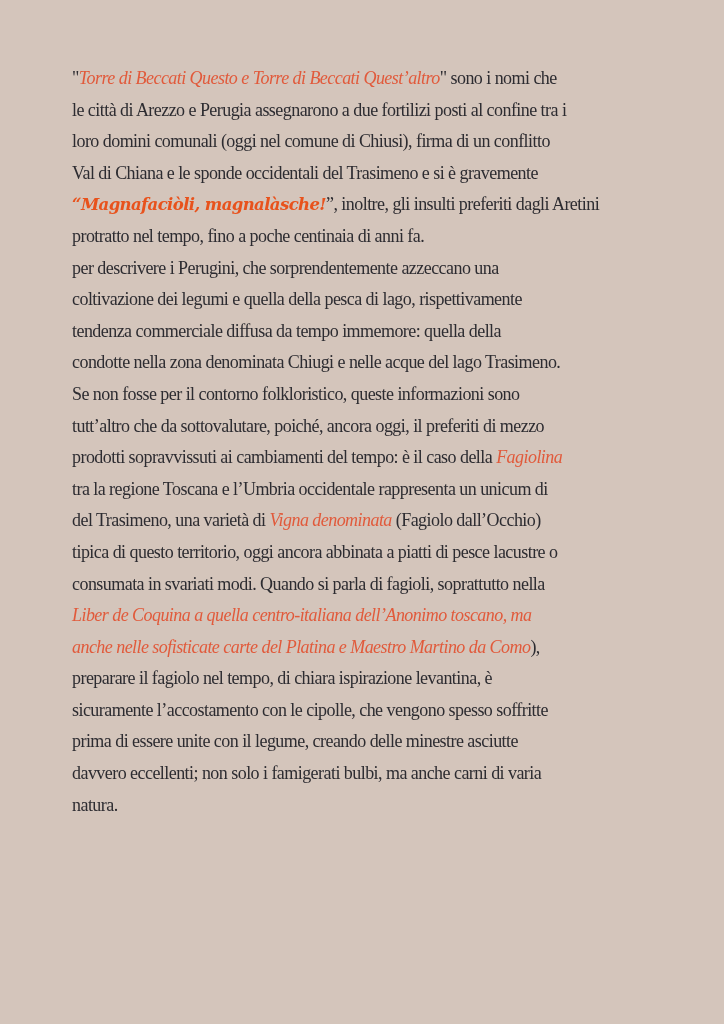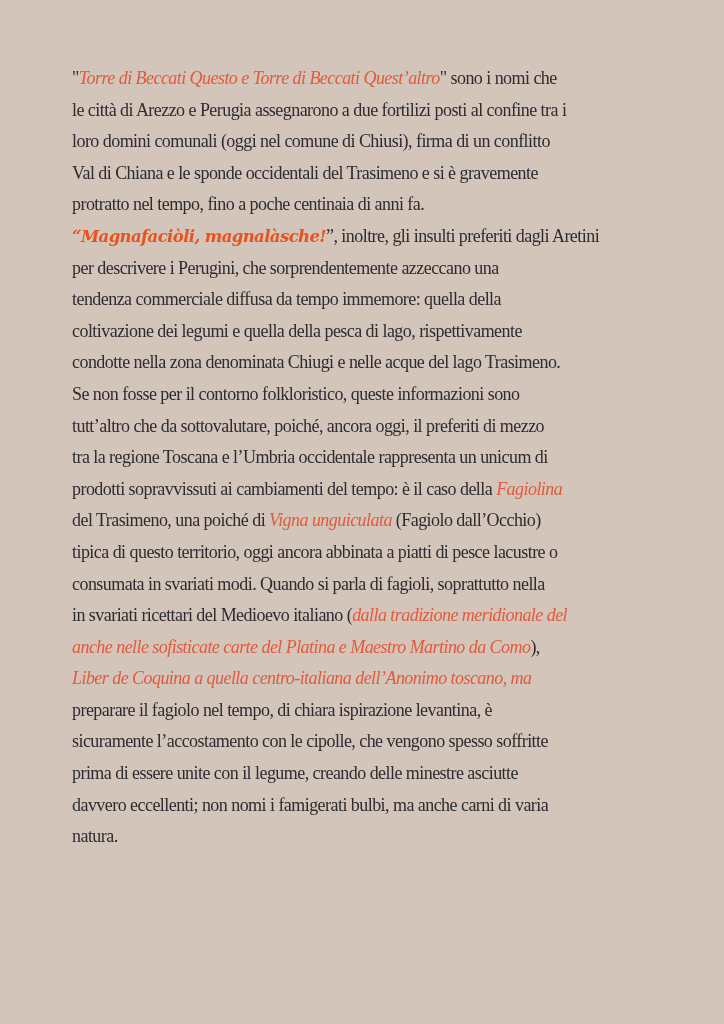--- a/index.html
+++ b/index.html
@@ -41,34 +41,33 @@
   }
 </style>
 </head>
 <body>
 
 <div class="article">
     <div class="line"><span class="seg-normal">"</span><span class="seg-link">Torre di Beccati Questo e Torre di Beccati Quest’altro</span><span class="seg-normal">" sono i nomi che</span></div>
     <div class="line"><span class="seg-normal">le città di Arezzo e Perugia assegnarono a due fortilizi posti al confine tra i</span></div>
     <div class="line"><span class="seg-normal">loro domini comunali (oggi nel comune di Chiusi), firma di un conflitto</span></div>
     <div class="line"><span class="seg-normal">Val di Chiana e le sponde occidentali del Trasimeno e si è gravemente</span></div>
+    <div class="line"><span class="seg-accent">“Magnafaciòli, magnalàsche!</span><span class="seg-normal">”, inoltre, gli insulti preferiti dagli Aretini</span></div>
     <div class="line"><span class="seg-normal">protratto nel tempo, fino a poche centinaia di anni fa.</span></div>
-    <div class="line"><span class="seg-accent">“Magnafaciòli, magnalàsche!</span><span class="seg-normal">”, inoltre, gli insulti preferiti dagli Aretini</span></div>
     <div class="line"><span class="seg-normal">per descrivere i Perugini, che sorprendentemente azzeccano una</span></div>
+    <div class="line"><span class="seg-normal">coltivazione dei legumi e quella della pesca di lago, rispettivamente</span></div>
     <div class="line"><span class="seg-normal">tendenza commerciale diffusa da tempo immemore: quella della</span></div>
-    <div class="line"><span class="seg-normal">coltivazione dei legumi e quella della pesca di lago, rispettivamente</span></div>
     <div class="line"><span class="seg-normal">condotte nella zona denominata Chiugi e nelle acque del lago Trasimeno.</span></div>
     <div class="line"><span class="seg-normal">Se non fosse per il contorno folkloristico, queste informazioni sono</span></div>
     <div class="line"><span class="seg-normal">tutt’altro che da sottovalutare, poiché, ancora oggi, il preferiti di mezzo</span></div>
+    <div class="line"><span class="seg-normal">prodotti sopravvissuti ai cambiamenti del tempo: è il caso della </span><span class="seg-link">Fagiolina</span></div>
     <div class="line"><span class="seg-normal">tra la regione Toscana e l’Umbria occidentale rappresenta un unicum di</span></div>
-    <div class="line"><span class="seg-normal">prodotti sopravvissuti ai cambiamenti del tempo: è il caso della </span><span class="seg-link">Fagiolina</span></div>
-    <div class="line"><span class="seg-normal">del Trasimeno, una poiché di </span><span class="seg-link">Vigna unguiculata</span><span class="seg-normal"> (Fagiolo dall’Occhio)</span></div>
+    <div class="line"><span class="seg-normal">del Trasimeno, una varietà di </span><span class="seg-link">Vigna denominata</span><span class="seg-normal"> (Fagiolo dall’Occhio)</span></div>
     <div class="line"><span class="seg-normal">tipica di questo territorio, oggi ancora abbinata a piatti di pesce lacustre o</span></div>
     <div class="line"><span class="seg-normal">consumata in svariati modi. Quando si parla di fagioli, soprattutto nella</span></div>
-    <div class="line"><span class="seg-normal">in svariati ricettari del Medioevo italiano (</span><span class="seg-link">dalla tradizione meridionale del</span></div>
+    <div class="line"><span class="seg-link">Liber de Coquina a quella centro-italiana dell’Anonimo toscano, ma</span></div>
     <div class="line"><span class="seg-link">anche nelle sofisticate carte del Platina e Maestro Martino da Como</span><span class="seg-normal">),</span></div>
-    <div class="line"><span class="seg-link">Liber de Coquina a quella centro-italiana dell’Anonimo toscano, ma</span></div>
     <div class="line"><span class="seg-normal">preparare il fagiolo nel tempo, di chiara ispirazione levantina, è</span></div>
     <div class="line"><span class="seg-normal">sicuramente l’accostamento con le cipolle, che vengono spesso soffritte</span></div>
     <div class="line"><span class="seg-normal">prima di essere unite con il legume, creando delle minestre asciutte</span></div>
-    <div class="line"><span class="seg-normal">davvero eccellenti; non nomi i famigerati bulbi, ma anche carni di varia</span></div>
+    <div class="line"><span class="seg-normal">davvero eccellenti; non solo i famigerati bulbi, ma anche carni di varia</span></div>
     <div class="line"><span class="seg-normal">natura.</span></div>
   </div>
 
 </body></html>

